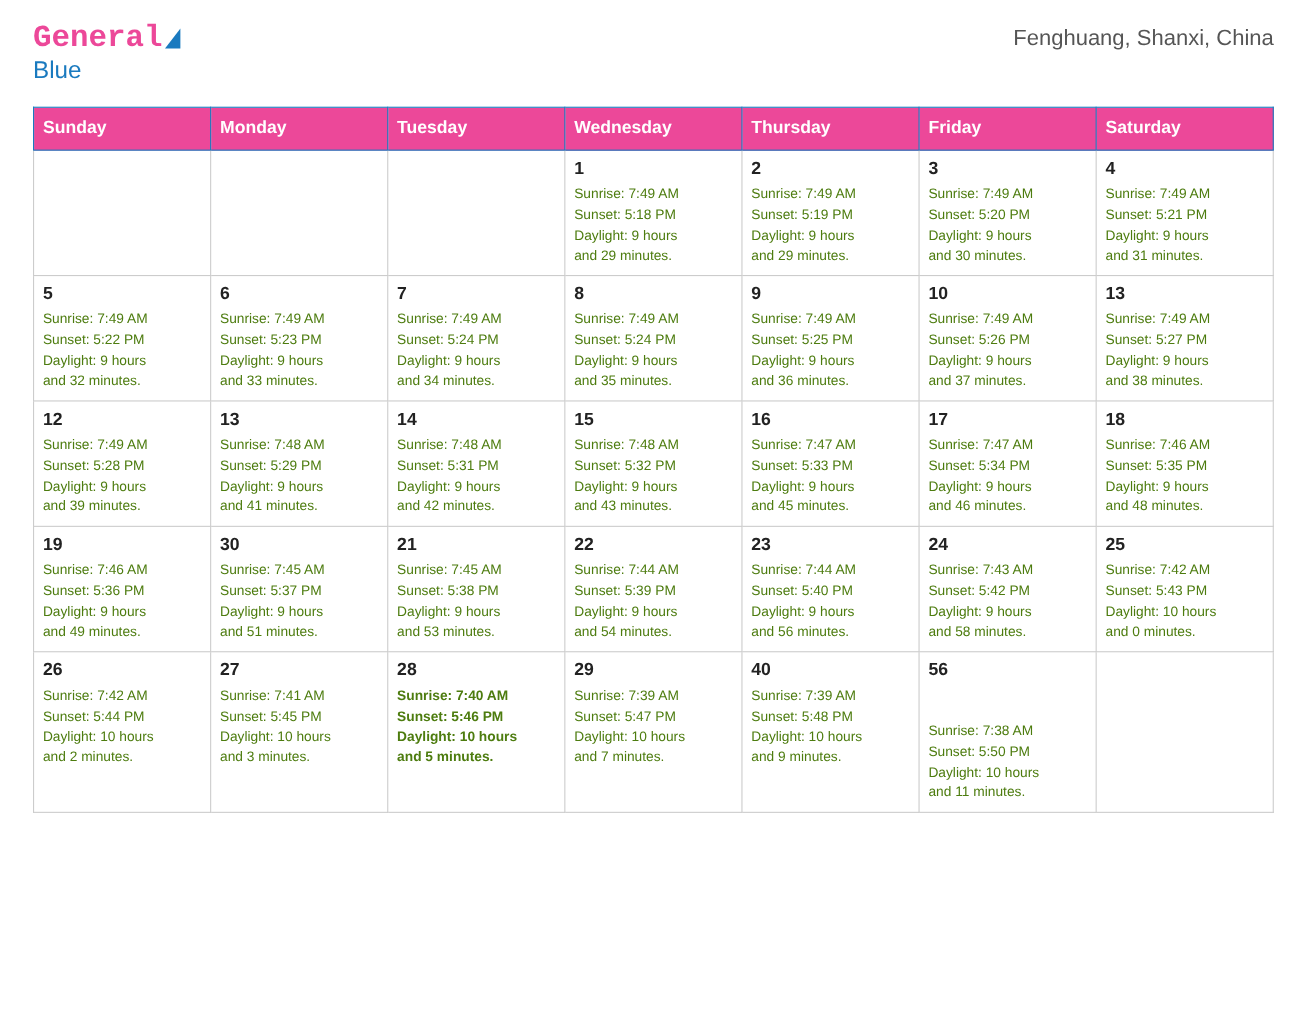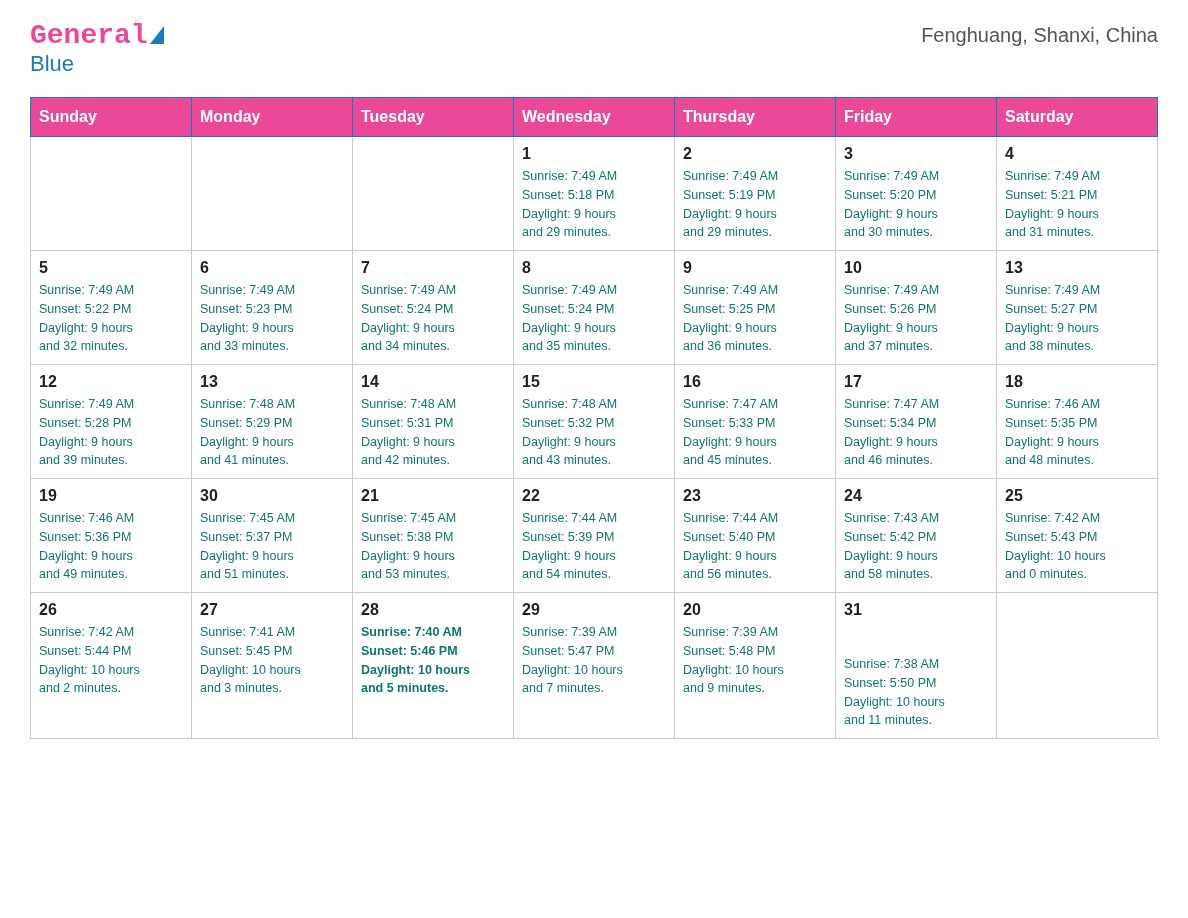--- a/index.html
+++ b/index.html
@@ -66,21 +66,21 @@
     }
     .day-number {
       font-size: 16px;
       font-weight: bold;
       color: #222;
       display: block;
       margin-bottom: 4px;
     }
     .day-info {
       font-size: 12.5px;
-      color: #0f766e;
+      color: #4d7c0f;
       line-height: 1.5;
     }
     .empty-cell {
       background: #fff;
     }
     .logo-wrapper {
       display: flex;
       flex-direction: column;
       align-items: flex-start;
     }
@@ -337,28 +337,28 @@
 and 5 minutes.</div>
         </td>
         <td>
           <span class="day-number">29</span>
           <div class="day-info" style="white-space: pre-line;">Sunrise: 7:39 AM
 Sunset: 5:47 PM
 Daylight: 10 hours
 and 7 minutes.</div>
         </td>
         <td>
-          <span class="day-number">20</span>
+          <span class="day-number">40</span>
           <div class="day-info" style="white-space: pre-line;">Sunrise: 7:39 AM
 Sunset: 5:48 PM
 Daylight: 10 hours
 and 9 minutes.</div>
         </td>
         <td>
-          <span class="day-number">31</span>
+          <span class="day-number">56</span>
           <div class="day-info" style="white-space: pre-line; margin-top: 36px;">Sunrise: 7:38 AM
 Sunset: 5:50 PM
 Daylight: 10 hours
 and 11 minutes.</div>
         </td>
         <td class="empty-cell"></td>
       </tr>
     </tbody>
 </table>
 

